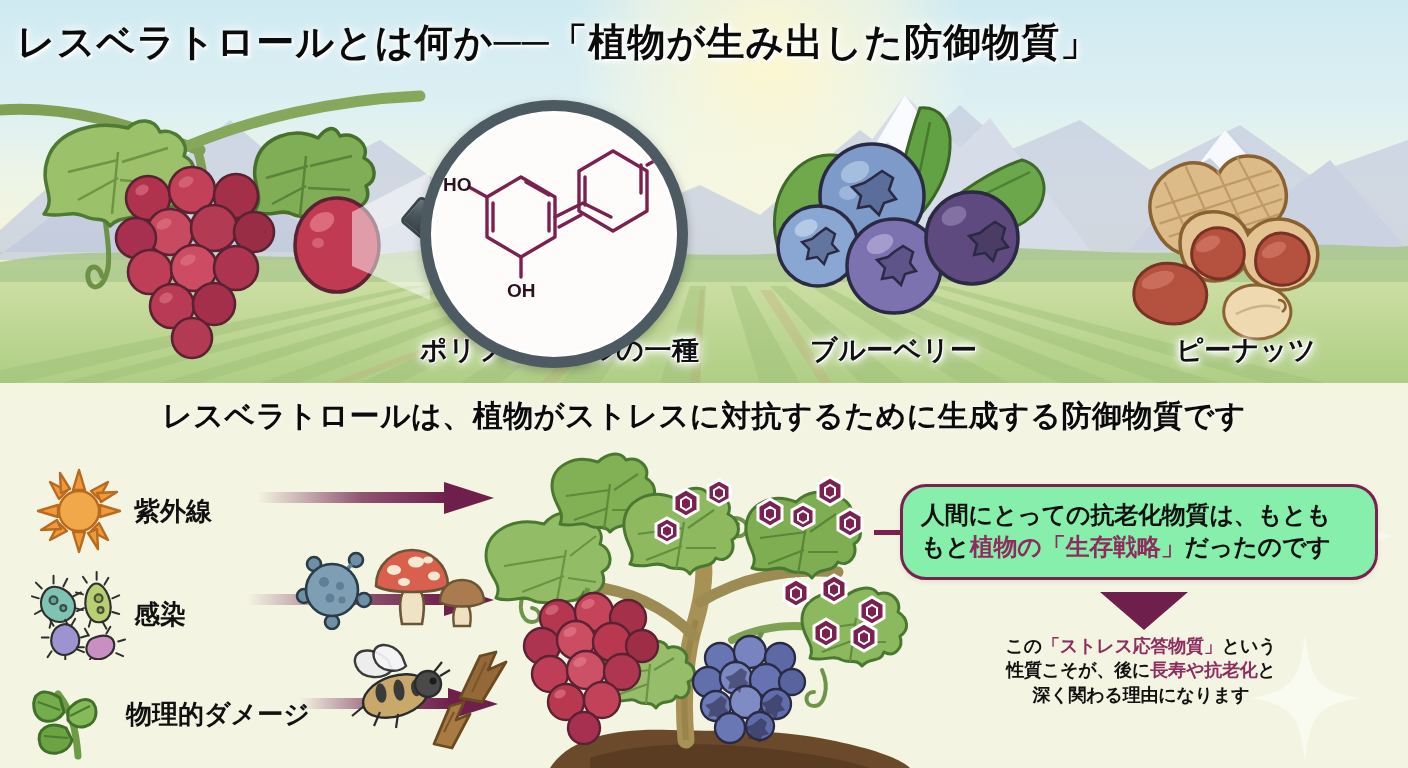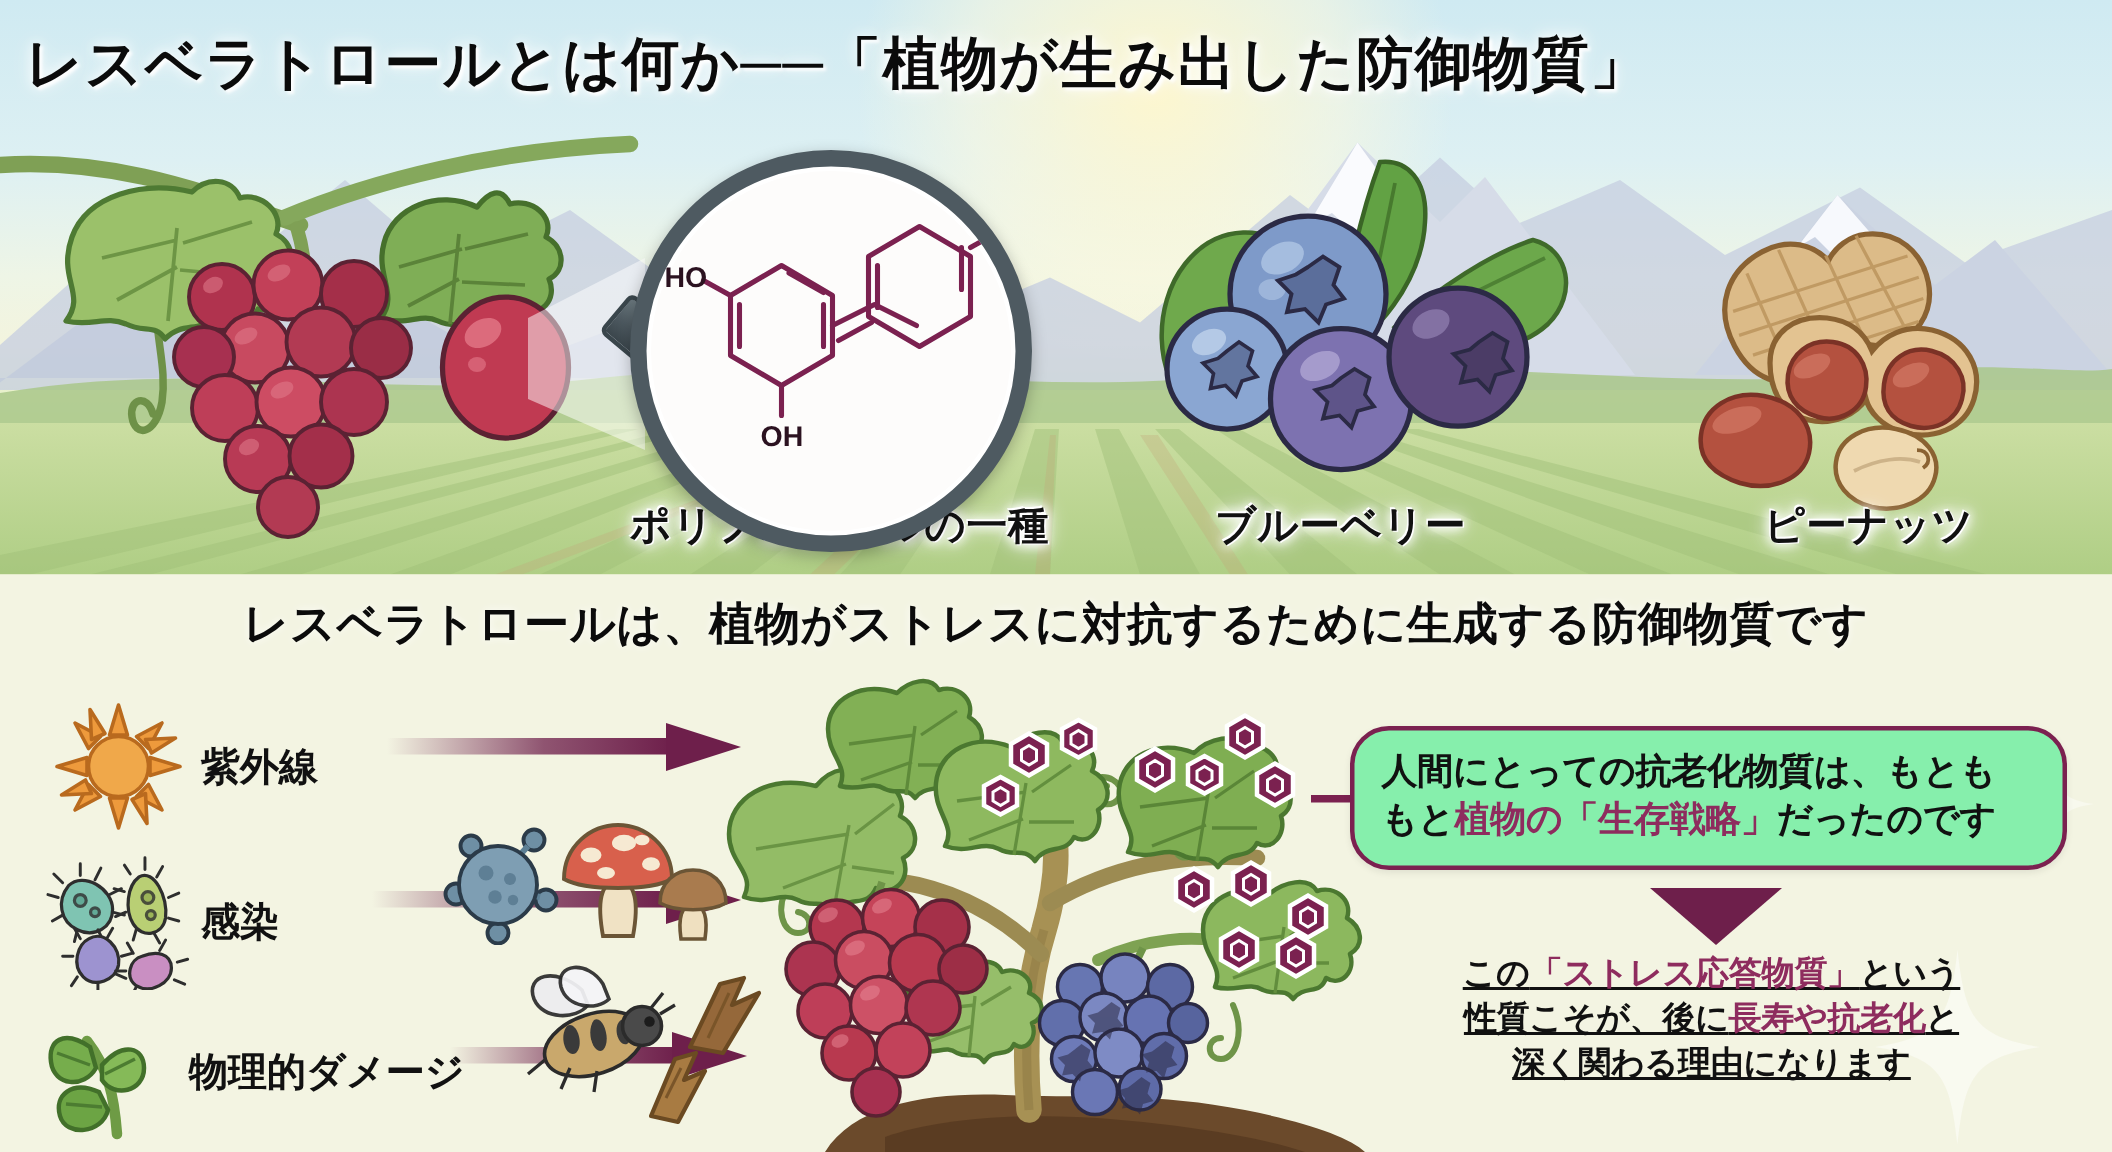--- a/index.html
+++ b/index.html
@@ -109,21 +109,21 @@
     background: #7B2150; z-index: 24;
   }
   #down-tri {
     position: absolute; left: 1100px; top: 592px; z-index: 25;
     width: 0; height: 0; border-left: 44px solid transparent; border-right: 44px solid transparent;
     border-top: 38px solid #6E1F4B;
   }
   #conclusion {
     position: absolute; left: 898px; top: 634px; width: 486px; text-align: center; z-index: 25;
   }
-  #conclusion .line { font-size: 22px; font-weight: bold; color: #111; line-height: 1.36; letter-spacing: -.2px; white-space: nowrap; text-decoration: underline; }
+  #conclusion .line { font-size: 18px; font-weight: bold; color: #111; line-height: 1.36; letter-spacing: -.2px; white-space: nowrap; }
   #conclusion .hl { color: #8E2C5E; }
 </style>
 </head>
 <body>
 
 <div id="stage">
 
   <div id="top-scene">
     <div class="sunglow"></div>
 

